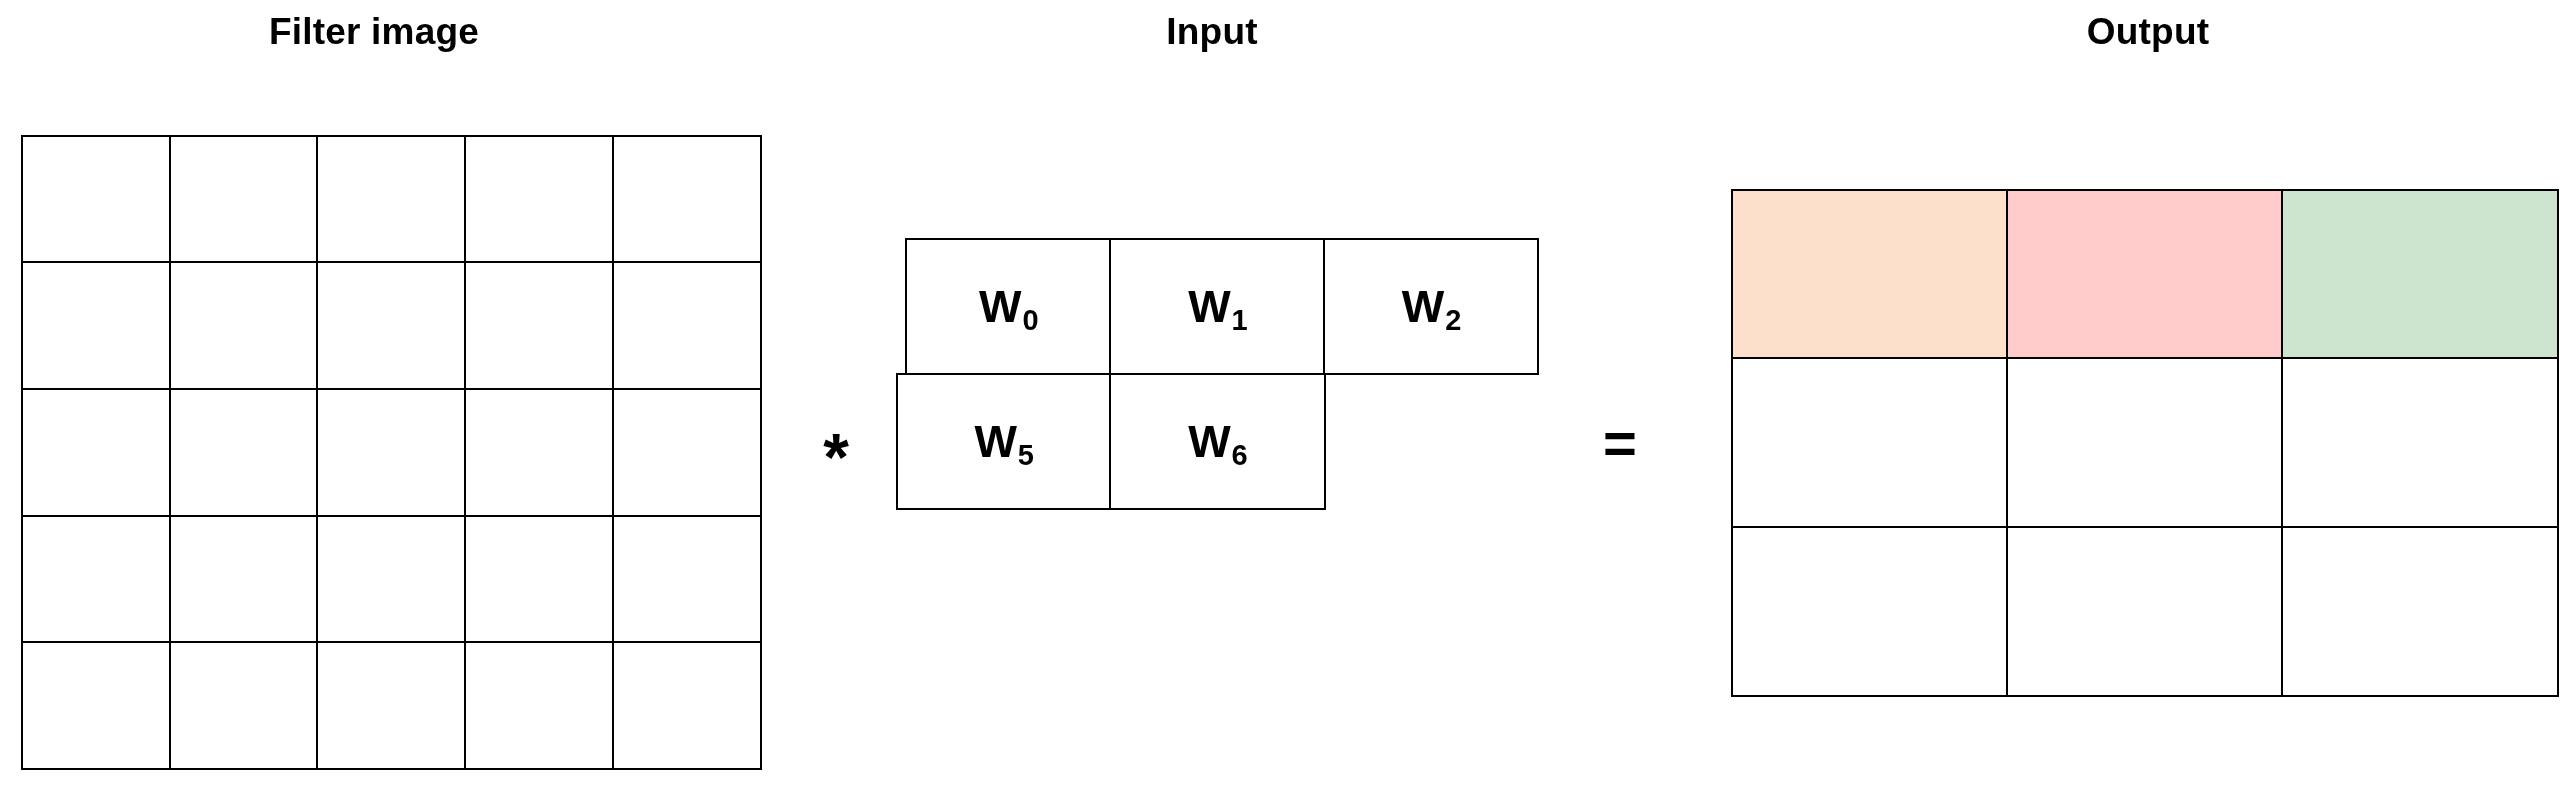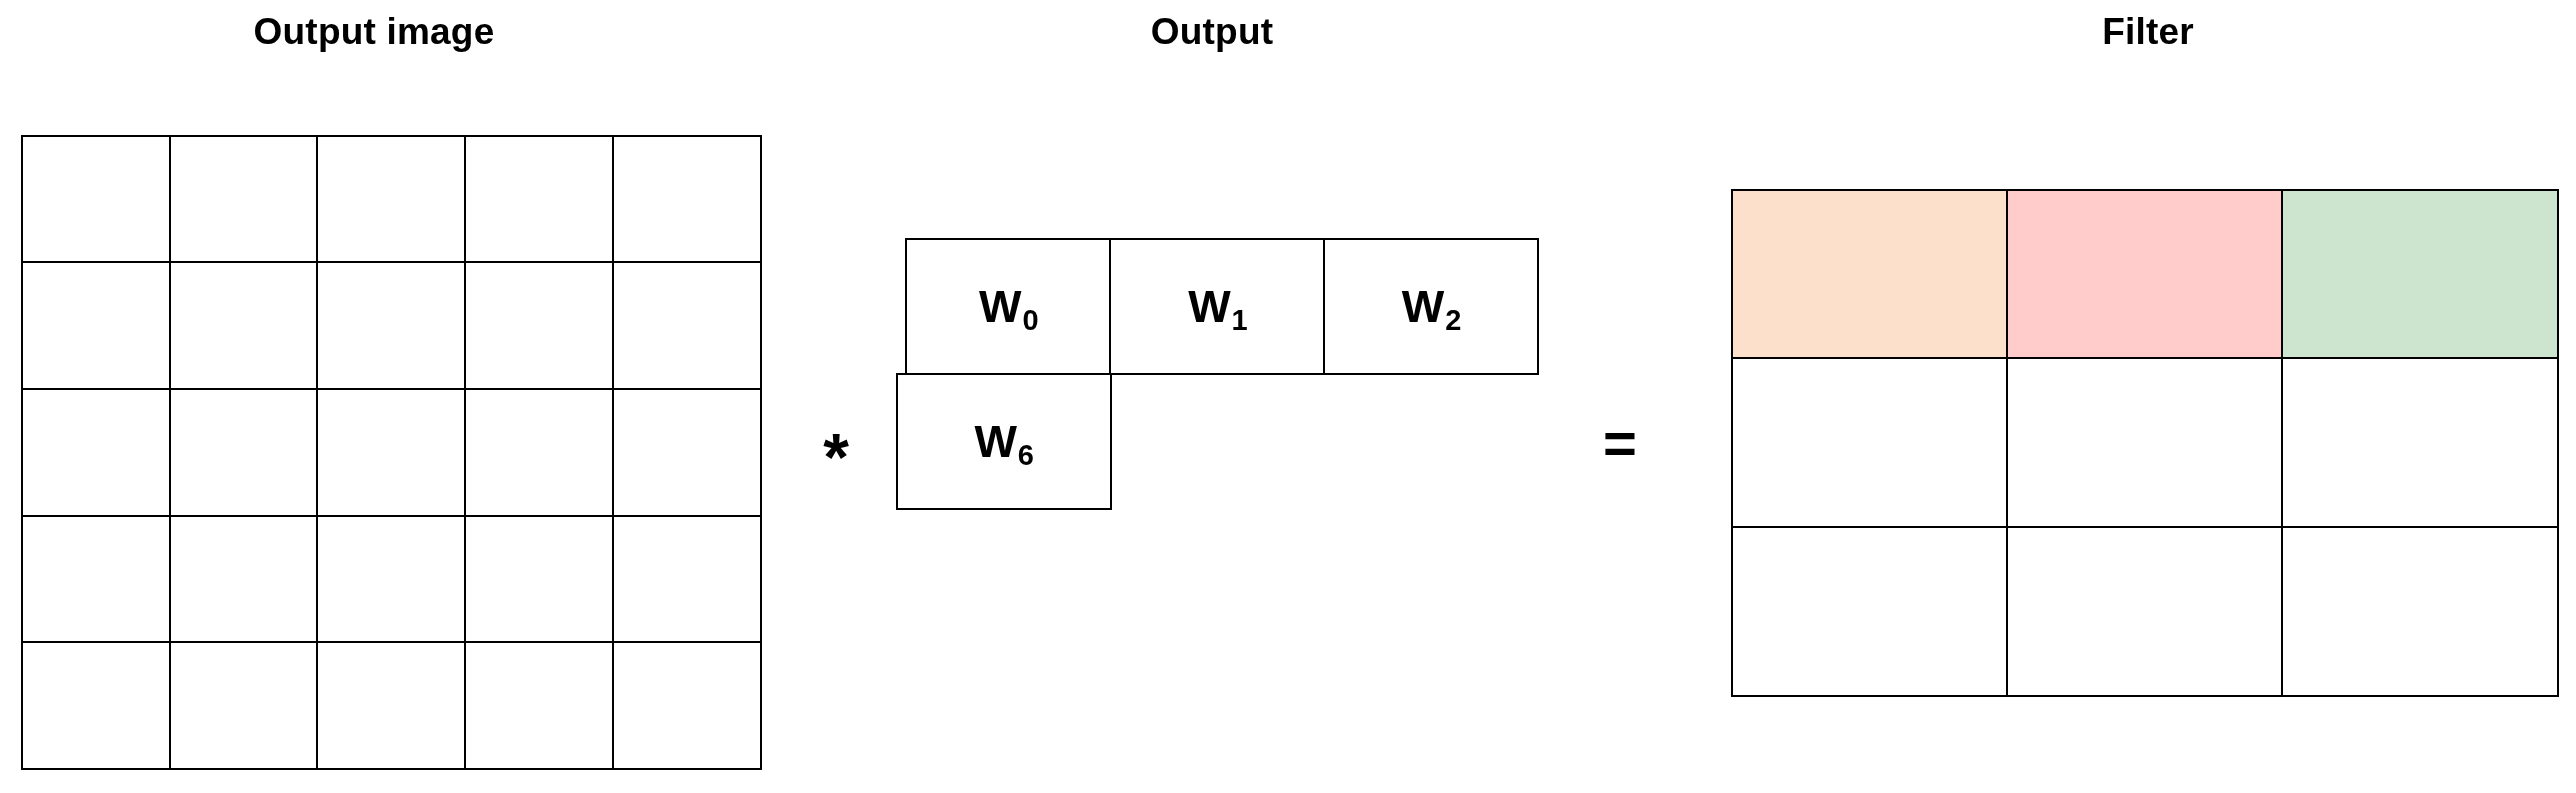--- a/index.html
+++ b/index.html
@@ -110,23 +110,23 @@
     left: 1620px;
     top: 443px;
     font-size: 58px;
   }
 </style>
 </head>
 <body>
 
 <div id="canvas">
 
-  <div class="title" id="title-input">Output image</div>
-  <div class="title" id="title-filter">Output</div>
-  <div class="title" id="title-output">Filter</div>
+  <div class="title" id="title-input">Filter image</div>
+  <div class="title" id="title-filter">Input</div>
+  <div class="title" id="title-output">Output</div>
 
   <div class="grid" id="grid-input">
       <div class="cell" style="background: rgb(255, 255, 255); border-color: rgb(0, 0, 0);"></div>
       <div class="cell" style="background: rgb(255, 255, 255); border-color: rgb(0, 0, 0);"></div>
       <div class="cell" style="background: rgb(255, 255, 255); border-color: rgb(0, 0, 0);"></div>
       <div class="cell" style="background: rgb(255, 255, 255); border-color: rgb(0, 0, 0);"></div>
       <div class="cell" style="background: rgb(255, 255, 255); border-color: rgb(0, 0, 0);"></div>
       <div class="cell" style="background: rgb(255, 255, 255); border-color: rgb(0, 0, 0);"></div>
       <div class="cell" style="background: rgb(255, 255, 255); border-color: rgb(0, 0, 0);"></div>
       <div class="cell" style="background: rgb(255, 255, 255); border-color: rgb(0, 0, 0);"></div>
@@ -155,20 +155,23 @@
       <div class="cell" style="border-color: rgb(0, 0, 0); margin-left: 8px;">
         <span class="weight"><span>W</span><span class="sub">0</span></span>
       </div>
       <div class="cell" style="border-color: rgb(0, 0, 0);">
         <span class="weight"><span>W</span><span class="sub">1</span></span>
       </div>
       <div class="cell" style="border-color: rgb(0, 0, 0);">
         <span class="weight"><span>W</span><span class="sub">2</span></span>
       </div>
       <div class="cell" style="border-color: rgb(0, 0, 0);">
+        <span class="weight"><span>W</span><span class="sub">5</span></span>
+      </div>
+      <div class="cell" style="border-color: rgb(0, 0, 0);">
         <span class="weight"><span>W</span><span class="sub">6</span></span>
       </div>
     </div>
 
   <div class="operator" id="op-equals">=</div>
 
   <div class="grid" id="grid-output">
       <div class="cell" style="background: rgb(252, 224, 203); border-color: rgb(0, 0, 0);"></div>
       <div class="cell" style="background: rgb(255, 204, 203); border-color: rgb(0, 0, 0);"></div>
       <div class="cell" style="background: rgb(205, 229, 207); border-color: rgb(0, 0, 0);"></div>

